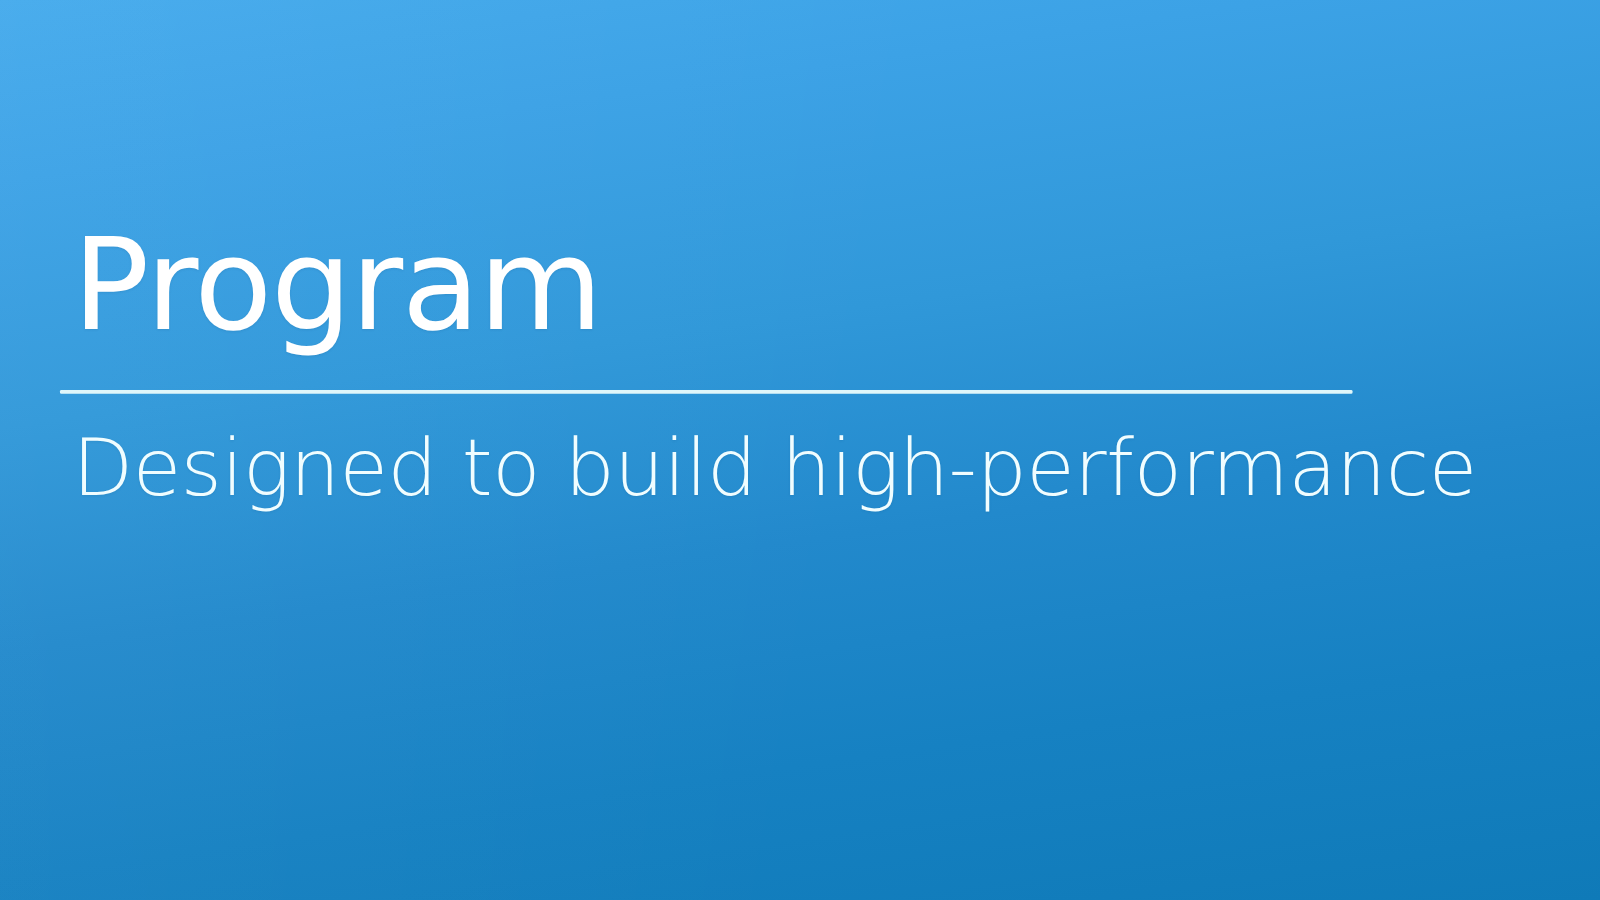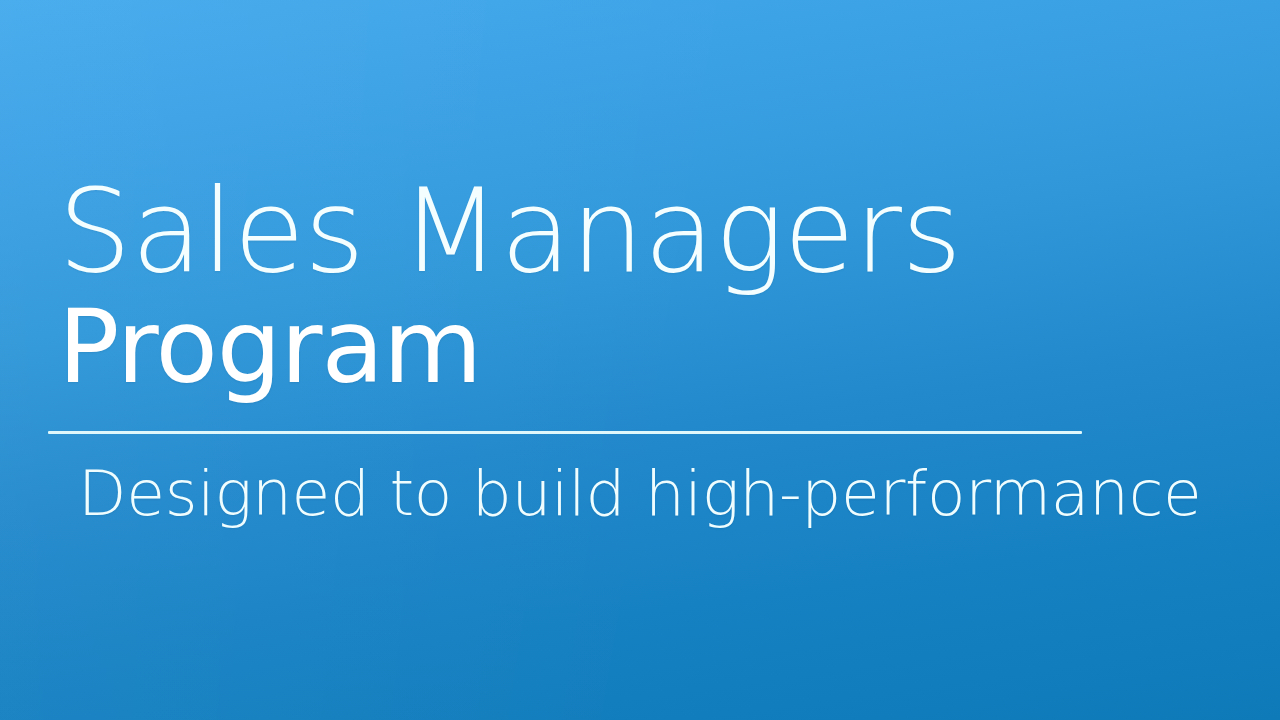--- a/index.html
+++ b/index.html
@@ -101,32 +101,30 @@
     font-size: 63px;
     line-height: 1.22;
     letter-spacing: -0.3px;
     color: #F0FDFF;
     text-shadow: 0 1px 2px rgba(0, 60, 110, 0.10);
   }
 
   .subtitle-line {
     display: block;
     white-space: nowrap;
-    margin-left: 20px;
   }
 </style>
 </head>
 <body>
 
 <div class="slide">
 
   <div class="content">
 
     <h1 class="title-block">
-      <span class="title-line-thin">Sales Managers</span>
       <span class="title-line-bold">Program</span>
     </h1>
 
     <hr class="divider">
 
     <p class="subtitle">
       <span class="subtitle-line">Designed to build high-performance</span>
     </p>
 
   </div>

